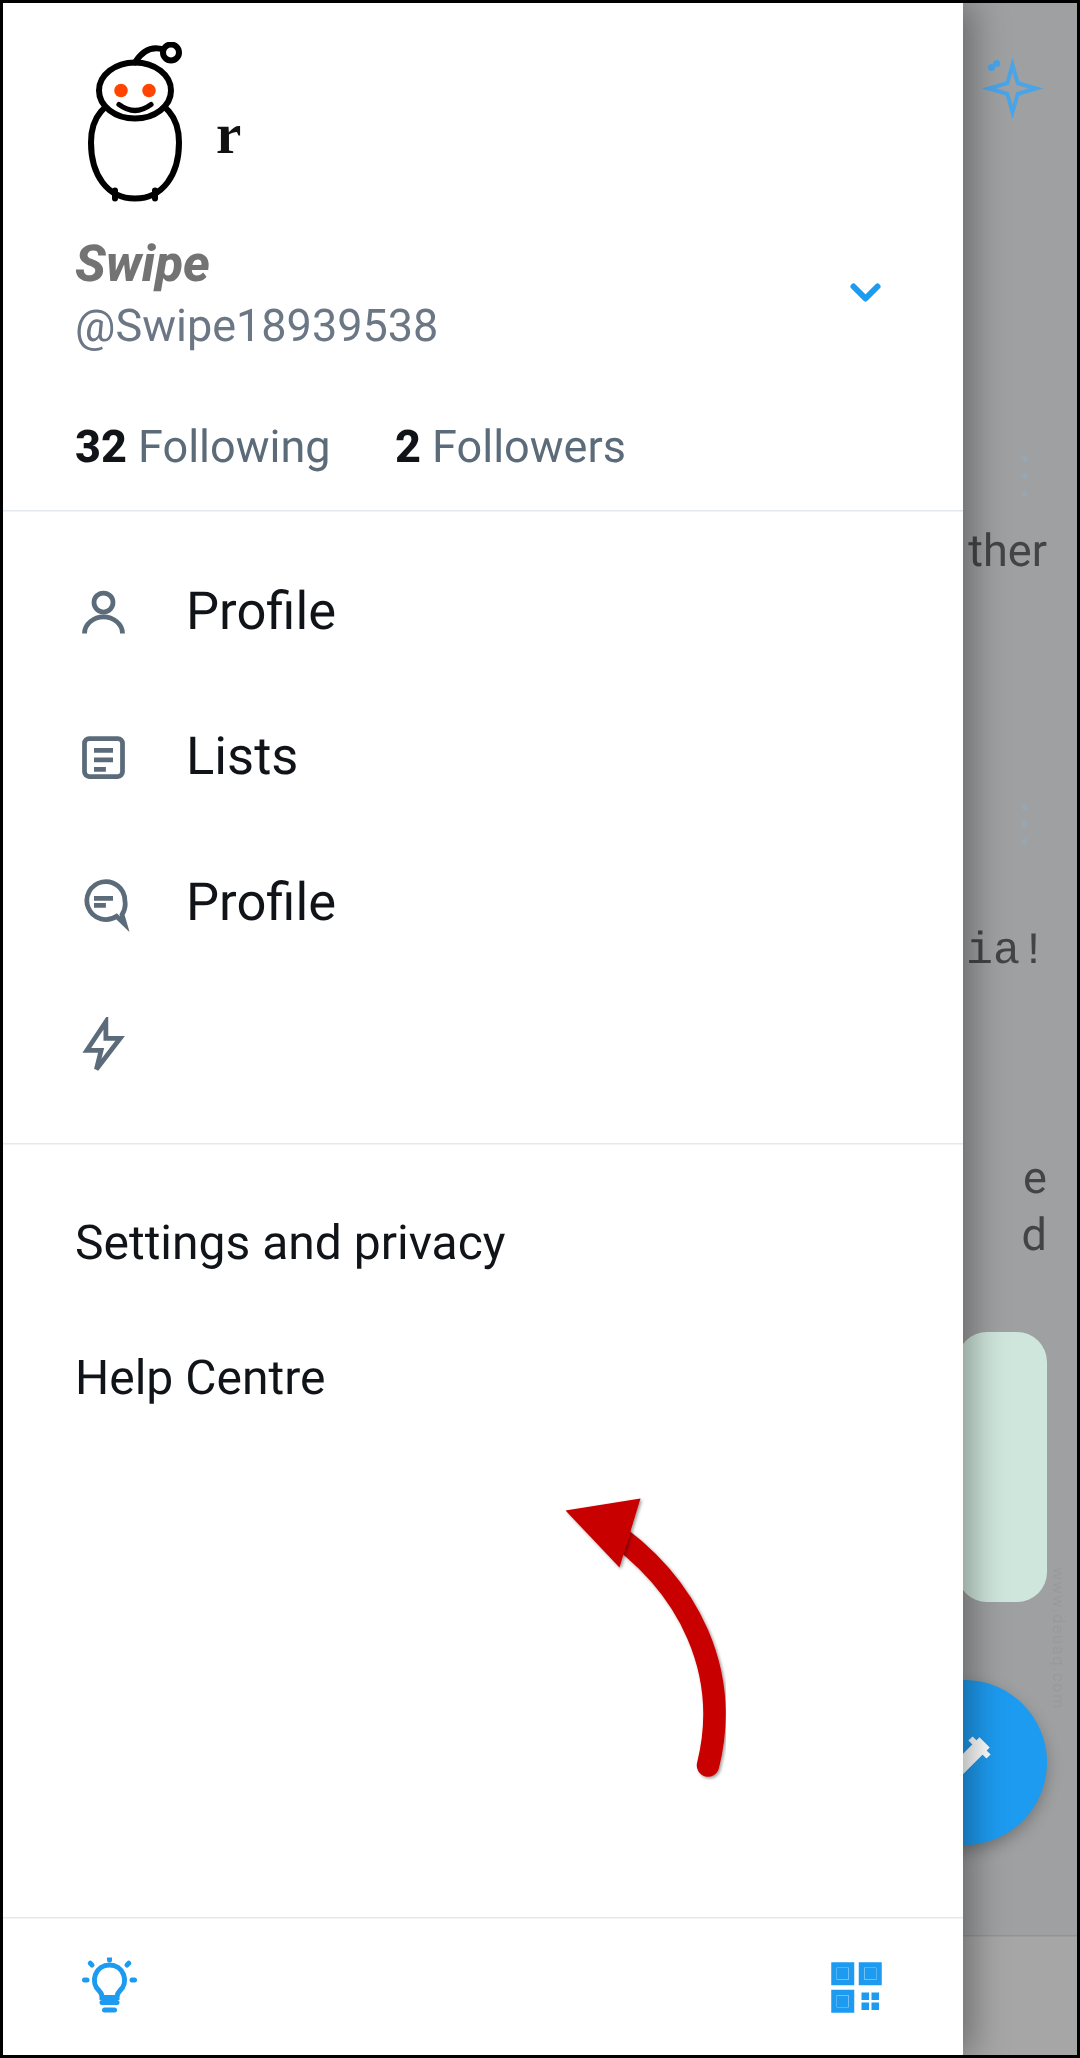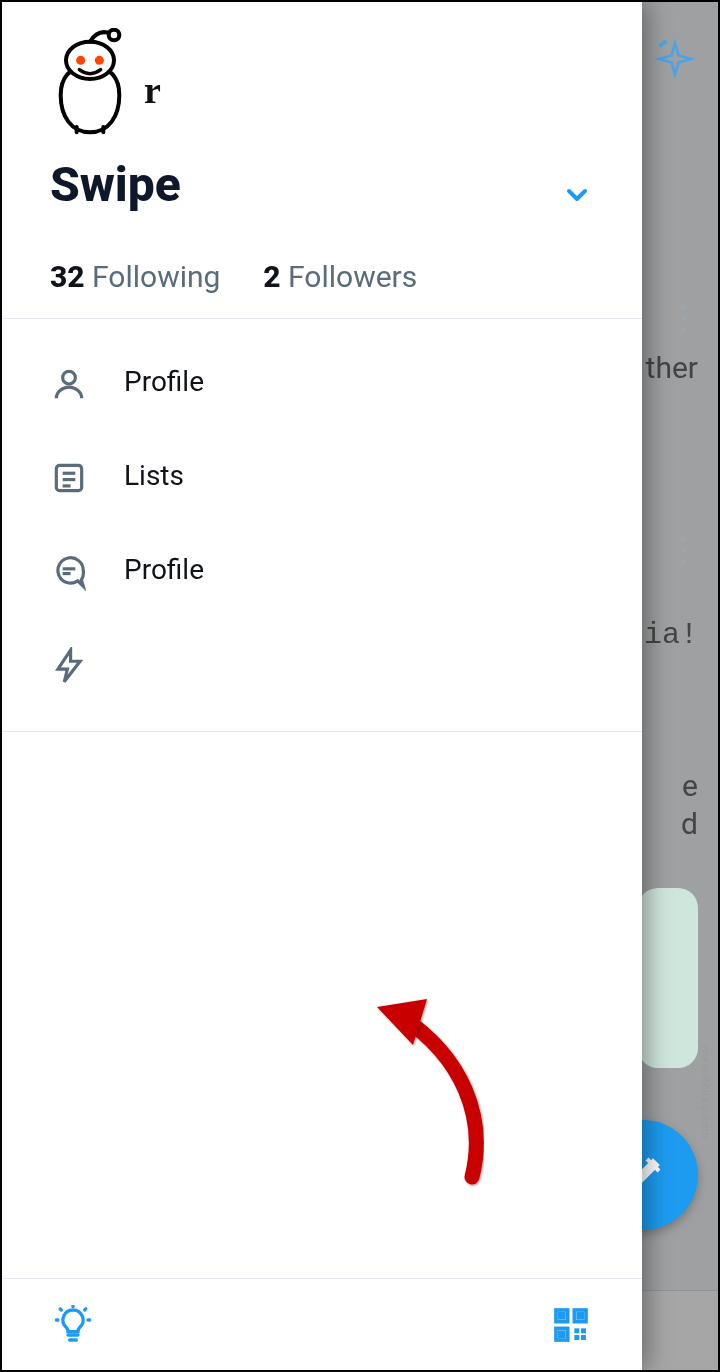--- a/index.html
+++ b/index.html
@@ -47,38 +47,38 @@
     position: absolute; top: 0; left: 0; bottom: 0;
     width: 640px;
     background: #fff;
     box-shadow: 6px 0 22px rgba(0,0,0,0.35);
     display: flex; flex-direction: column;
   }
   .drawer-head { padding: 26px 48px 24px 48px; }
   .avatar-row { display: flex; align-items: flex-start; gap: 14px; margin-bottom: 18px; }
   .snoo-avatar { width: 80px; height: 110px; display:inline-block; }
   .r-glyph { font-weight: 900; font-family: Georgia, serif; font-size: 38px; color: #111; margin-top: 40px; }
-  .display-name { font-size: 48px; font-weight: 800; color: #0f172a; }
+  .display-name { font-size: 34px; font-weight: 800; color: #737373; font-style: italic; }
   .handle { font-size: 30px; color: #6b7785; margin-top: 4px; }
   .stats { margin-top: 46px; font-size: 30px; color: #5b6b79; }
   .stats .num { font-weight: 800; color: #101419; }
   .stats .gap { display:inline-block; width: 28px; }
   .chevron-btn {
     position: absolute; top: 168px; right: 40px;
     width: 50px; height: 50px; display:flex; align-items:center; justify-content:center;
   }
   .chevron-btn svg { stroke: #1d9bf0; }
 
   .divider { height: 1px; background: #e3e9ee; }
 
   .menu { padding: 18px 0 18px 0; }
   .menu-item {
-    display: flex; gap: 36px;
+    display: flex; align-items: center; gap: 36px;
     padding: 28px 48px;
-    font-size: 28px; color: #101419;
+    font-size: 35px; color: #101419;
     cursor: pointer;
   }
   .menu-item .icon { width: 38px; height: 38px; flex: 0 0 38px; display:flex; align-items:center; justify-content:center; }
   .menu-item .icon svg { stroke: #5b6b79; fill: none; stroke-width: 2; }
 
   .sec-list { padding: 20px 0; }
   .sec-item {
     padding: 26px 48px;
     font-size: 32px; color: #101419;
     cursor: pointer;
@@ -153,20 +153,21 @@
               <circle cx="48" cy="5" r="4"></circle>
             </g>
             <circle cx="23" cy="24" r="3.4" fill="#ff4500"></circle>
             <circle cx="37" cy="24" r="3.4" fill="#ff4500"></circle>
             <path d="M22 31 Q30 37 38 31" stroke="#000" stroke-width="2.6" fill="none" stroke-linecap="round"></path>
           </svg>
         </span>
         <span class="r-glyph">r</span>
       </div>
       <div class="display-name">Swipe</div>
+      <div class="handle">@Swipe18939538</div>
       <div class="stats">
         <span>
           <span class="num">32</span>
           <span>Following</span>
         </span>
         <span class="gap"></span>
         <span>
           <span class="num">2</span>
           <span>Followers</span>
         </span>
@@ -215,20 +216,24 @@
         <span class="icon">
           <svg viewBox="0 0 24 24" width="38" height="38">
               <polygon points="13 2 5 14 11 14 9 22 19 9 13 9 13 2"></polygon>
             </svg>
         </span>
       </li>
     </ul>
 
     <div class="divider"></div>
 
+    <div class="sec-list">
+      <div class="sec-item">Settings and privacy</div>
+      <div class="sec-item">Help Centre</div>
+    </div>
 
     <div class="drawer-foot">
       <span class="foot-btn">
         <svg viewBox="0 0 24 24" width="40" height="40" fill="none" stroke="#1d9bf0" stroke-width="2" stroke-linecap="round">
           <path d="M9 18h6"></path>
             <path d="M10 21h4"></path>
           <path d="M12 3a6 6 0 0 0-4 10.5c.7.7 1 1.5 1 2.5h6c0-1 .3-1.8 1-2.5A6 6 0 0 0 12 3Z"></path>
           <line x1="12" y1="1" x2="12" y2="0"></line>
             <line x1="3" y1="9" x2="2" y2="9"></line>
             <line x1="22" y1="9" x2="21" y2="9"></line>

